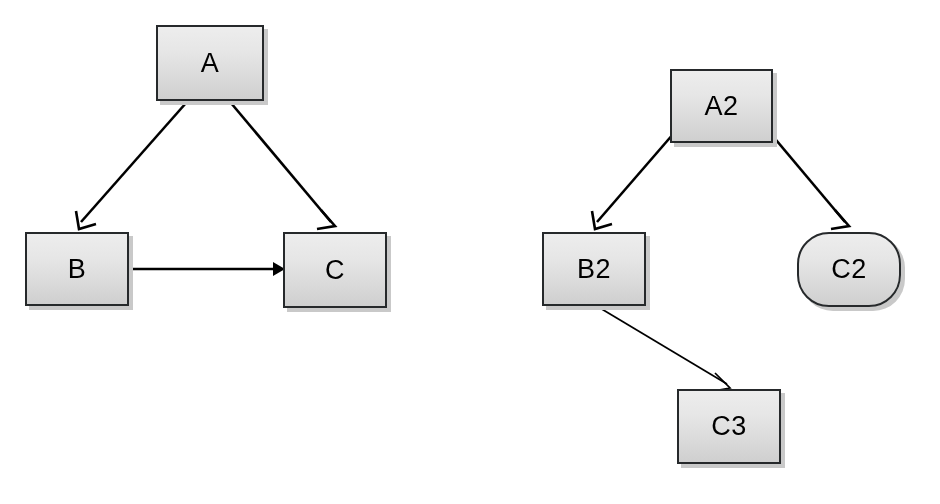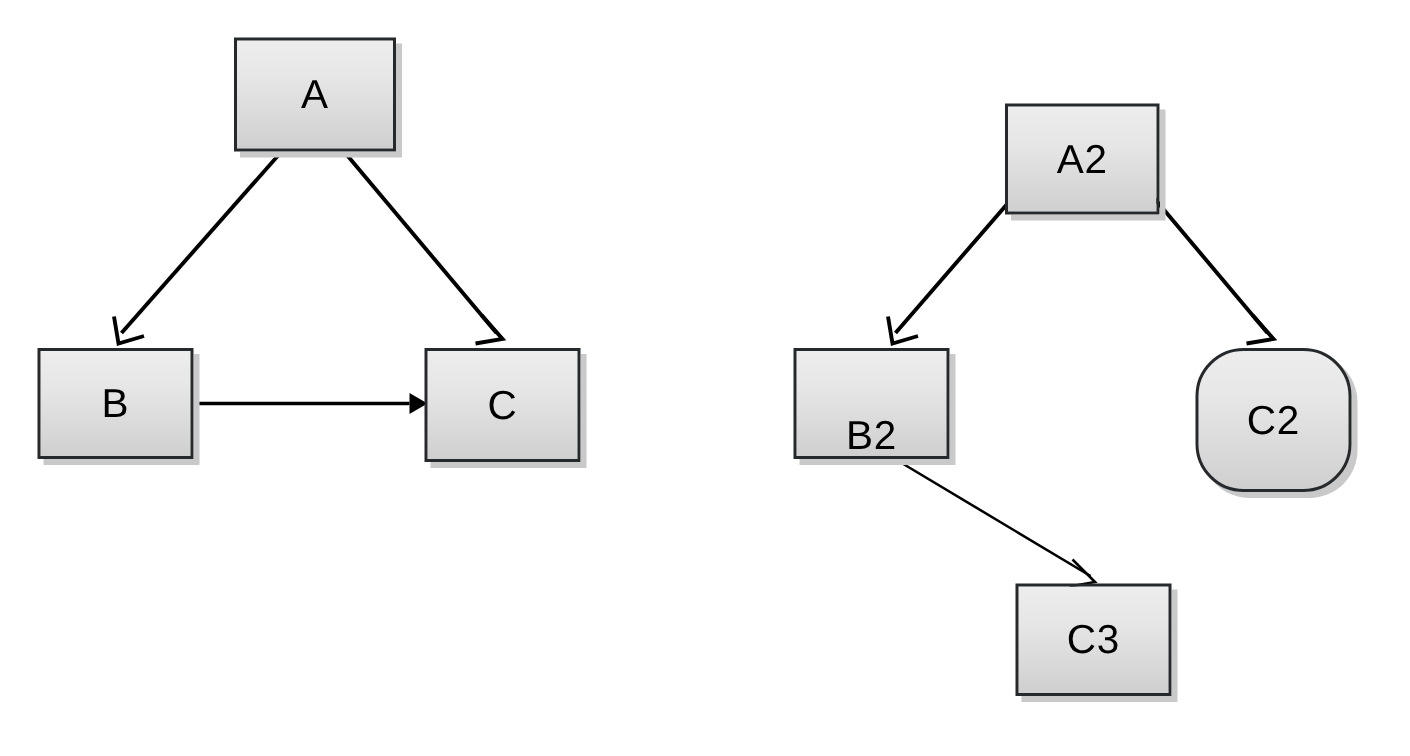--- a/index.html
+++ b/index.html
@@ -96,25 +96,25 @@
   </div>
 
   <div class="node-box" style="left:283px; top:232px; width:104px; height:76px;">
     <span class="node-label">C</span>
   </div>
 
   <div class="node-box" style="left:670px; top:26px; width:103px; height:74px;margin-top:43px;">
     <span class="node-label">A2</span>
   </div>
 
-  <div class="node-box" style="left:529px; top:232px; width:104px; height:74px;align-items:flex-end;">
+  <div class="node-box" style="left:542px; top:232px; width:104px; height:74px;">
     <span class="node-label">B2</span>
   </div>
 
-  <div class="node-box" style="left:797px; top:232px; width:104px; height:96px;border-radius:32px;">
+  <div class="node-box" style="left:797px; top:232px; width:104px; height:75px;border-radius:32px;">
     <span class="node-label">C2</span>
   </div>
 
   <div class="node-box" style="left:677px; top:389px; width:104px; height:75px;">
     <span class="node-label">C3</span>
   </div>
 
 </div>
 
 </body></html>

